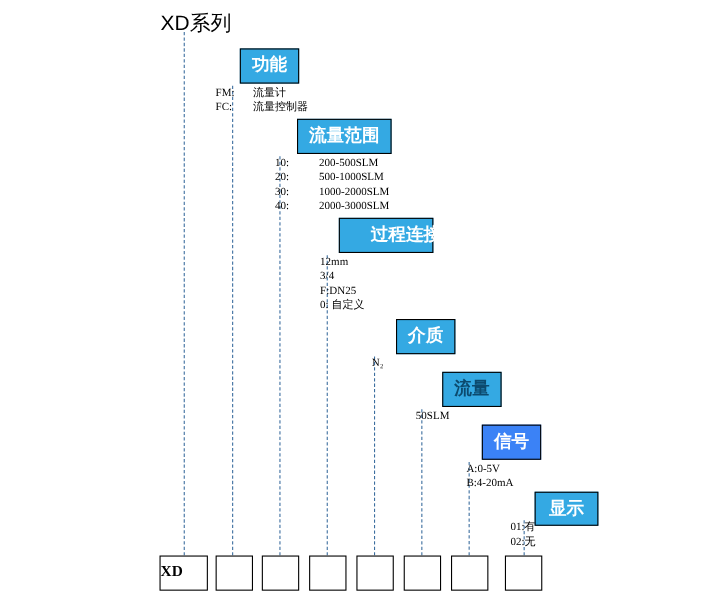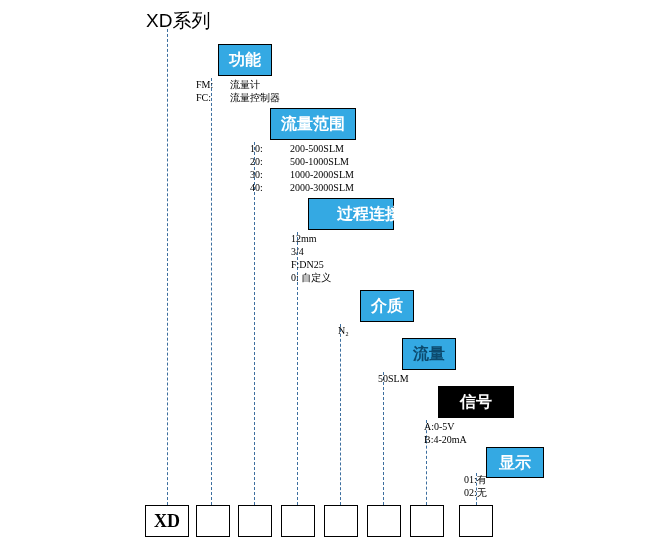--- a/index.html
+++ b/index.html
@@ -65,24 +65,23 @@
   }
 
   
   .code-box{
     position:absolute;
     border:1px solid #000000;
     box-sizing:border-box;
     background:#ffffff;
     display:flex;
     align-items:center;
-    justify-content:center;
     font-family:"Liberation Serif", serif;
     font-weight:bold;
-    font-size:18px;
+    font-size:14px;
     color:#000000;
     z-index:3;
   }
 </style>
 </head>
 <body>
 
 <div id="stage">
 
   <div class="title" style="left:146px;top:8px;">XD系列</div>
@@ -128,21 +127,21 @@
       </div>
       <div class="opts" style="left: 338px; top: 324px;">
         <span class="opt-row"><span class="opt-desc">N₂</span></span>
       </div>
       <div class="cat-box" style="left: 374px; top: 338px; width: 54px; height: 32px; background: rgb(52, 169, 227); color: #0c4a6e;">
         <span>流量</span>
       </div>
       <div class="opts" style="left: 378px; top: 372px;">
         <span class="opt-row"><span class="opt-desc">50SLM</span></span>
       </div>
-      <div class="cat-box" style="left: 410px; top: 386px; width: 76px; height: 32px; background: #000000; color: rgb(255, 255, 255);">
+      <div class="cat-box" style="left: 410px; top: 386px; width: 54px; height: 32px; background: #3b82f6; color: rgb(255, 255, 255);">
         <span>信号</span>
       </div>
       <div class="opts" style="left: 424px; top: 420px;">
         <span class="opt-row"><span class="opt-desc">A:0-5V</span></span>
         <span class="opt-row"><span class="opt-desc">B:4-20mA</span></span>
       </div>
       <div class="cat-box" style="left: 458px; top: 447px; width: 58px; height: 31px; background: rgb(52, 169, 227); color: rgb(255, 255, 255);">
         <span>显示</span>
       </div>
       <div class="opts" style="left: 464px; top: 473px;">

